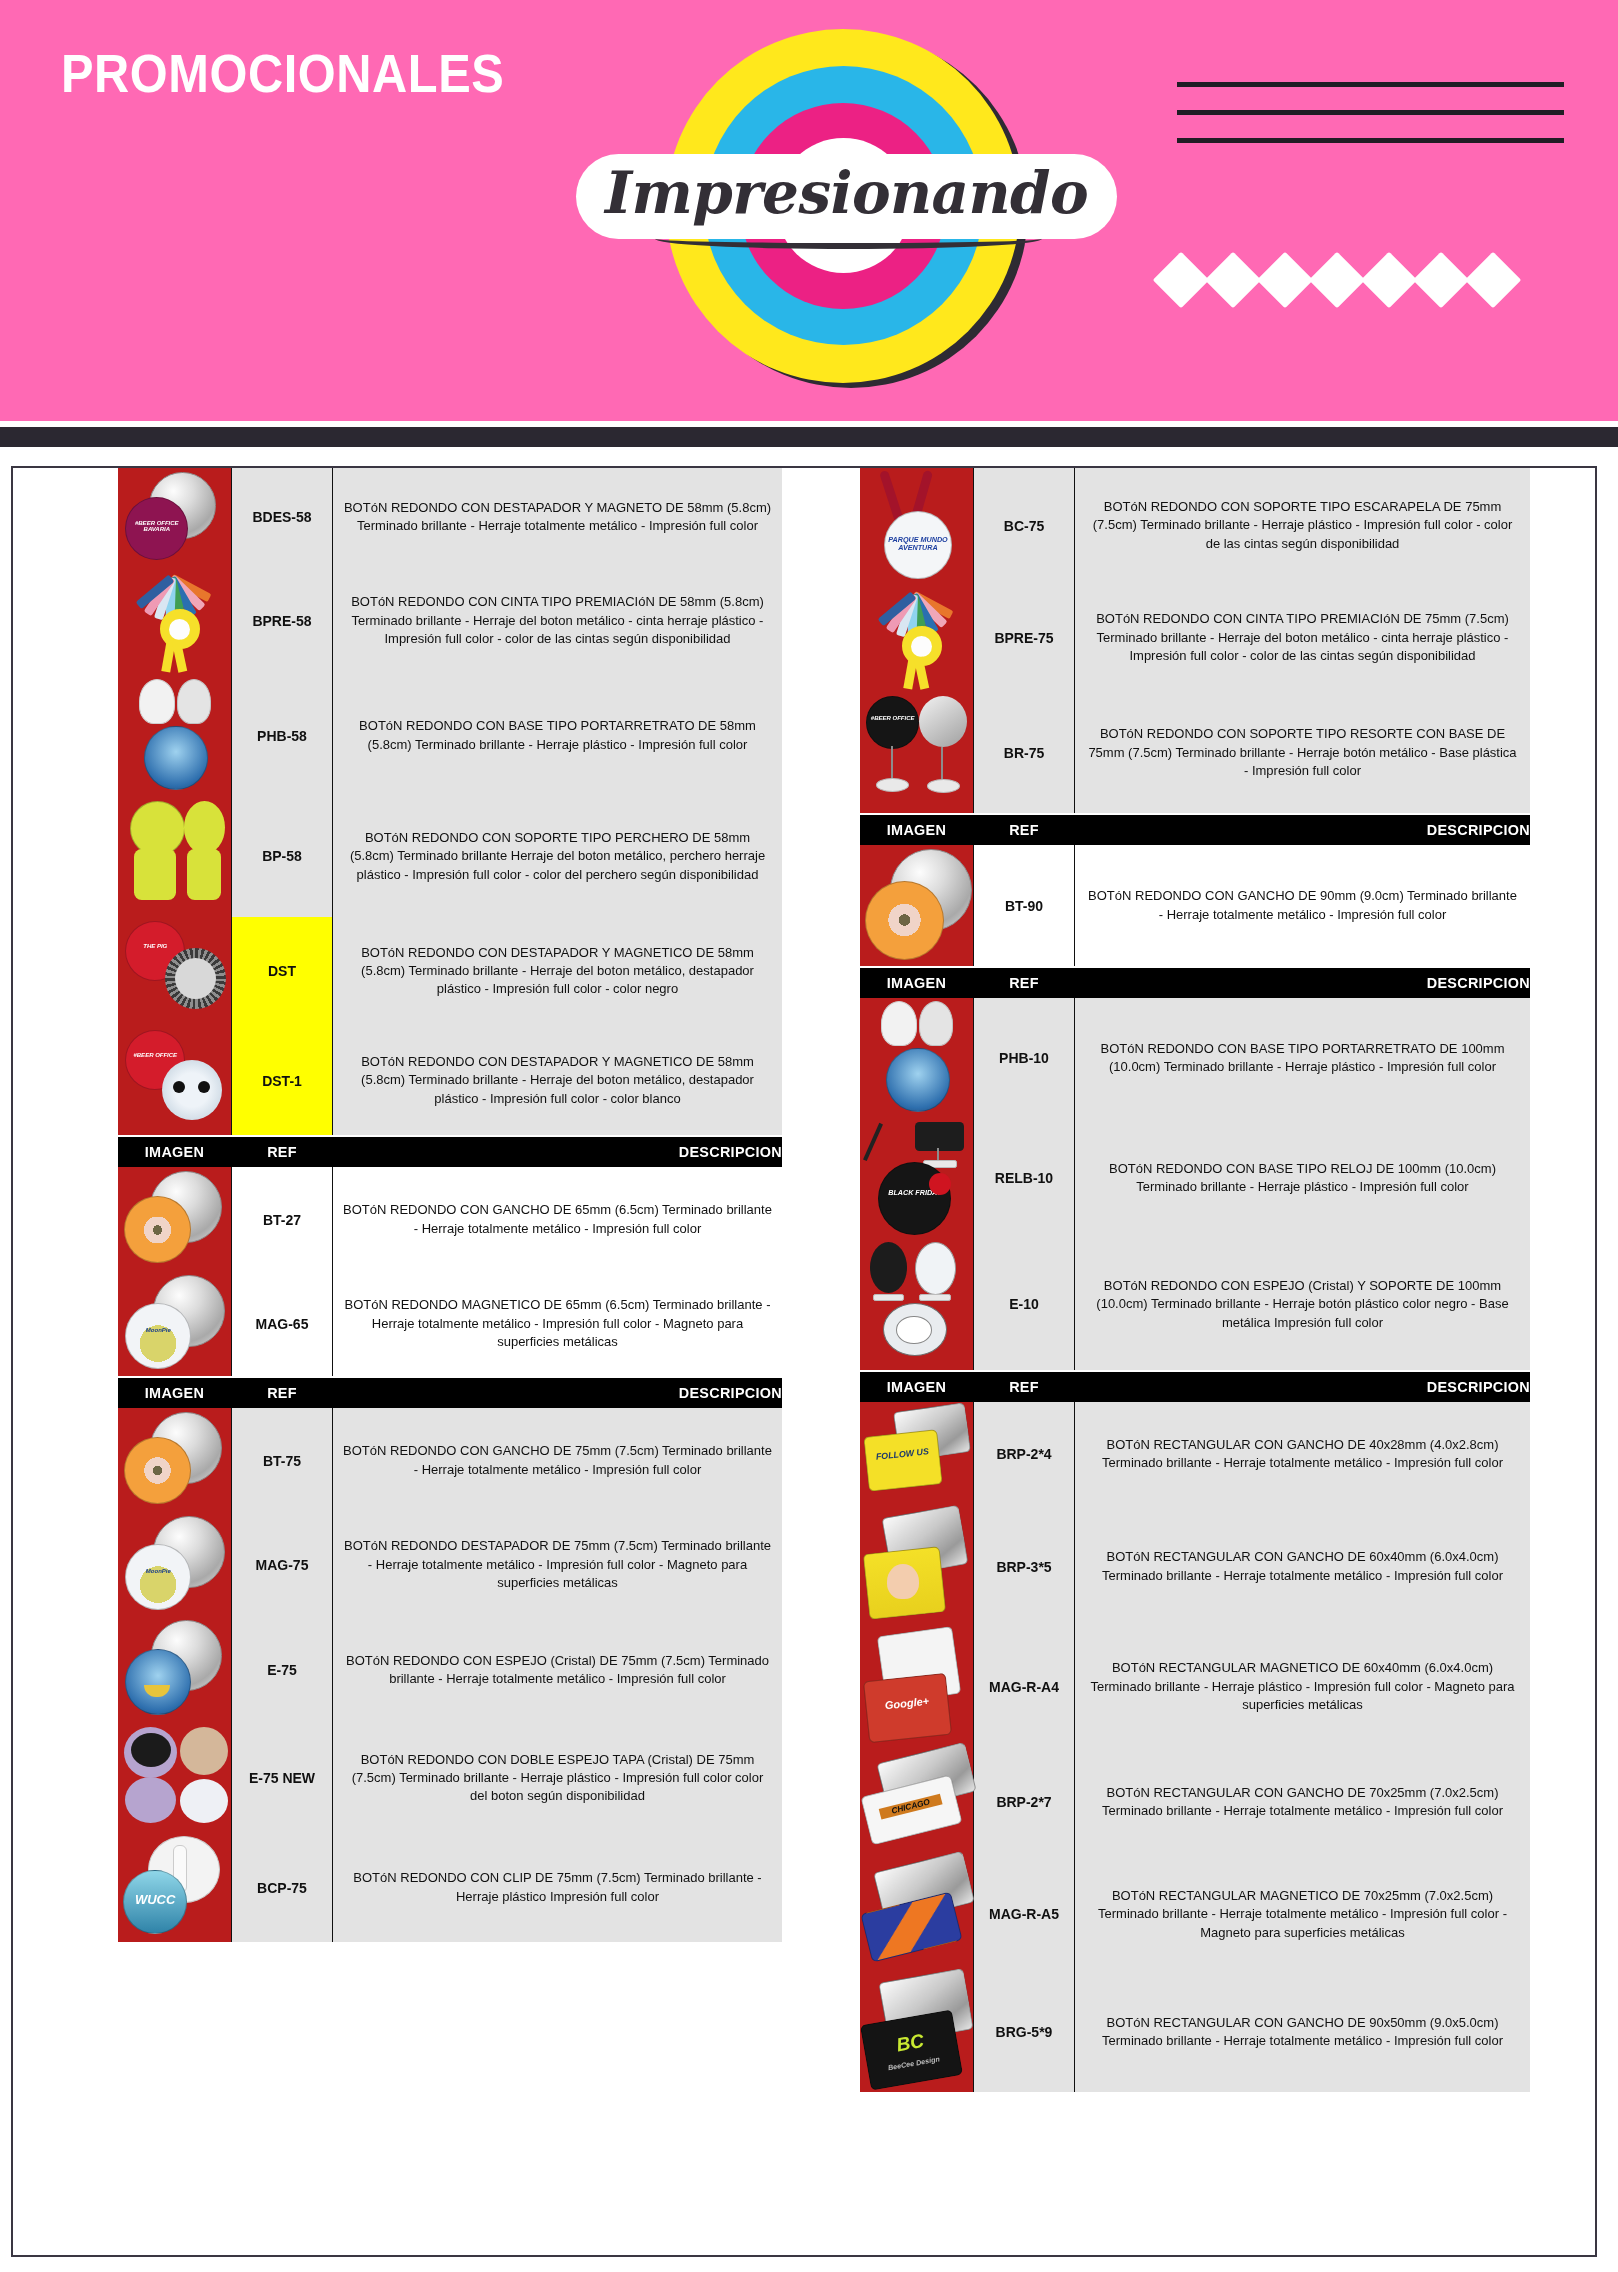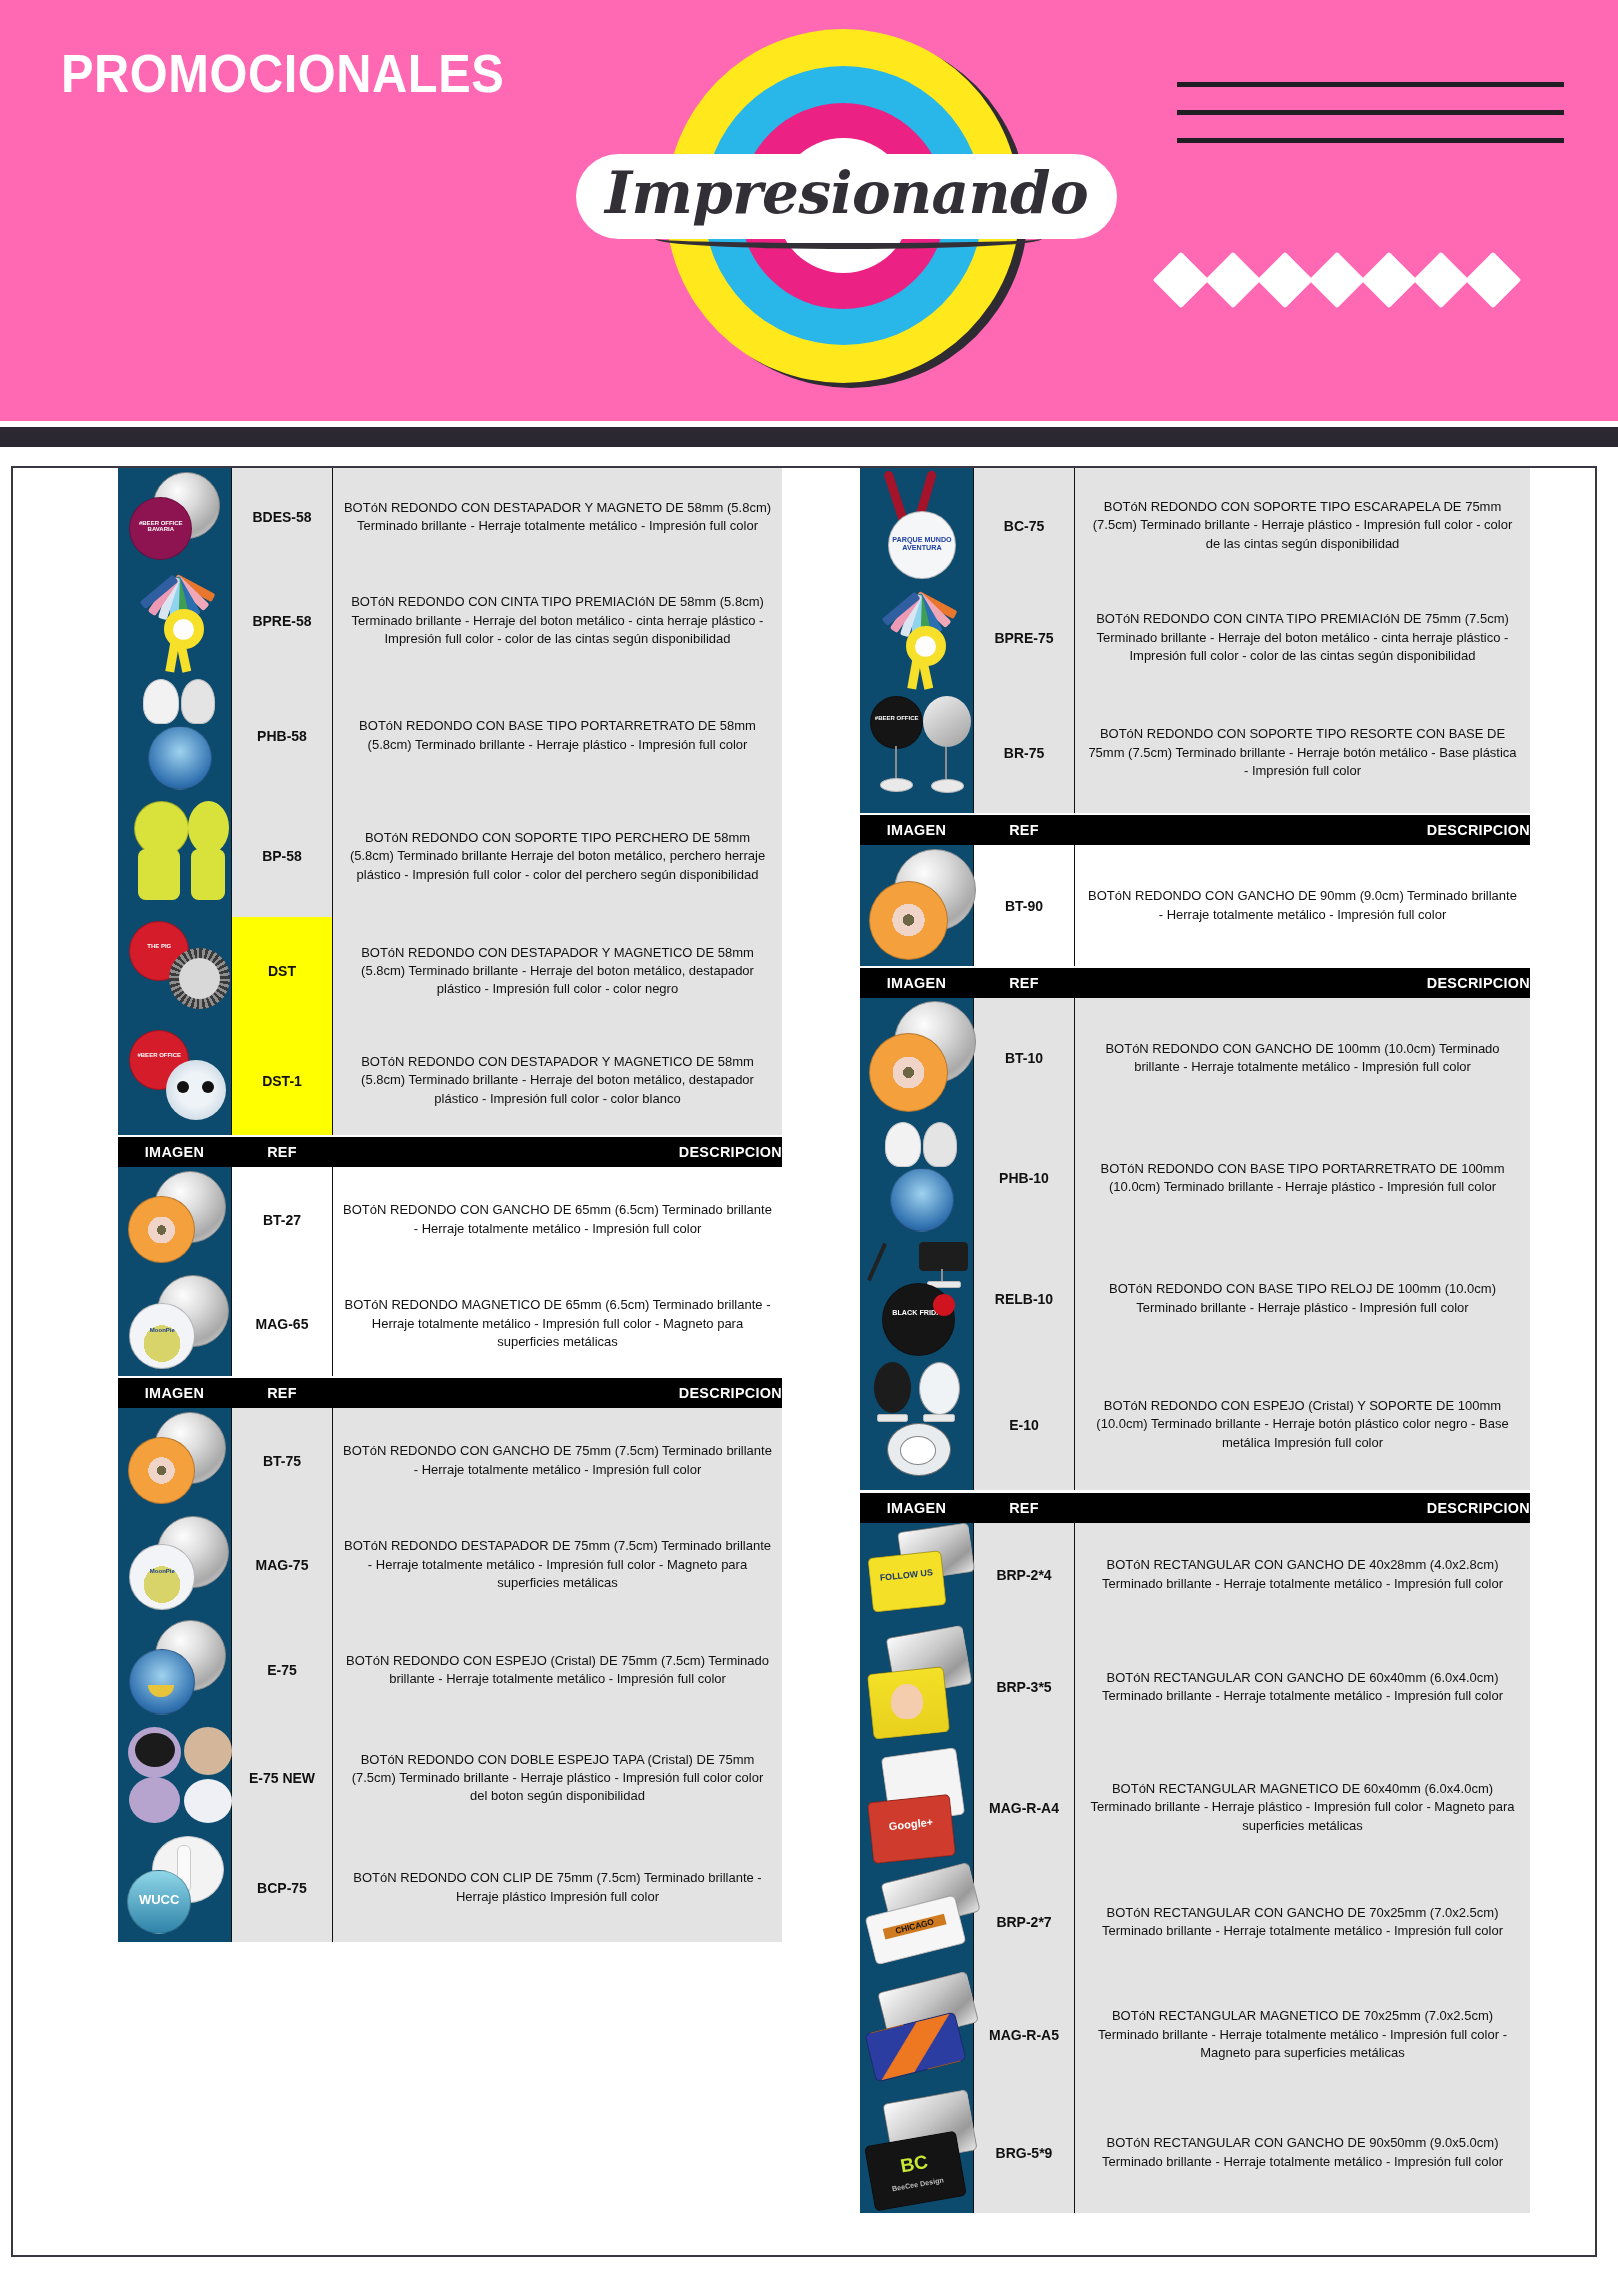--- a/index.html
+++ b/index.html
@@ -93,24 +93,25 @@
   .col-right{left:847px;width:670px;}
   .row{
     display:flex;
     width:100%;
     align-items:stretch;
     background:#ffffff;
   }
   .row.shaded .ref,.row.shaded .desc{background:#e3e3e3;}
   .cell-img{
     width:113px;min-width:113px;
-    display:flex;align-items:center;justify-content:flex-end;
-    background:#0c4a6e;
+    display:flex;align-items:center;justify-content:center;
+    background:#b91c1c;
     padding:2.2px 0;
     box-sizing:border-box;
+    font-style:italic;
   }
   .ref{
     width:102px;min-width:102px;
     display:flex;align-items:center;justify-content:center;
     font-size:14px;font-weight:bold;color:#101010;
     border-left:1.7px solid #111;border-right:1.7px solid #111;
     box-sizing:border-box;
     text-align:center;
   }
   .ref.hl{background:#ffff00 !important;}
@@ -462,30 +463,20 @@
           <div class="desc">BOTóN REDONDO CON GANCHO DE 90mm (9.0cm) Terminado brillante - Herraje totalmente metálico - Impresión full color</div>
         </div>
         <div class="hdrbar">
           <div class="h-img">IMAGEN</div>
           <div class="h-ref">REF</div>
           <div class="h-desc">DESCRIPCION</div>
         </div>
         <div class="row shaded">
           <div class="cell-img">
             <div class="thumb" style="height:116px">
-              <div class="pin metal" style="position:absolute;width:80px;height:80px;left:25.5px;top:1.1px;"></div>
-              <div class="pin badge flower" style="position:absolute;width:77px;height:77px;left:1.1px;top:33px;"></div>
-            </div>
-          </div>
-          <div class="ref ">BT-10</div>
-          <div class="desc">BOTóN REDONDO CON GANCHO DE 100mm (10.0cm) Terminado brillante - Herraje totalmente metálico - Impresión full color</div>
-        </div>
-        <div class="row shaded">
-          <div class="cell-img">
-            <div class="thumb" style="height:116px">
               <div style="position:absolute;left:16.6px;top:1.1px;width:34px;height:43px;background:#f2f2f2;border:0.6px solid #cfcfcf;border-radius:50% 50% 40% 40%"></div>
               <div style="position:absolute;left:55px;top:1.1px;width:32px;height:43px;background:#e4e4e4;border:0.6px solid #c2c2c2;border-radius:50% 50% 40% 40%"></div>
               <div class="pin badge blue" style="position:absolute;width:62px;height:62px;left:22px;top:48px;"></div>
             </div>
           </div>
           <div class="ref ">PHB-10</div>
           <div class="desc">BOTóN REDONDO CON BASE TIPO PORTARRETRATO DE 100mm (10.0cm) Terminado brillante - Herraje plástico - Impresión full color</div>
         </div>
         <div class="row shaded">
           <div class="cell-img">

